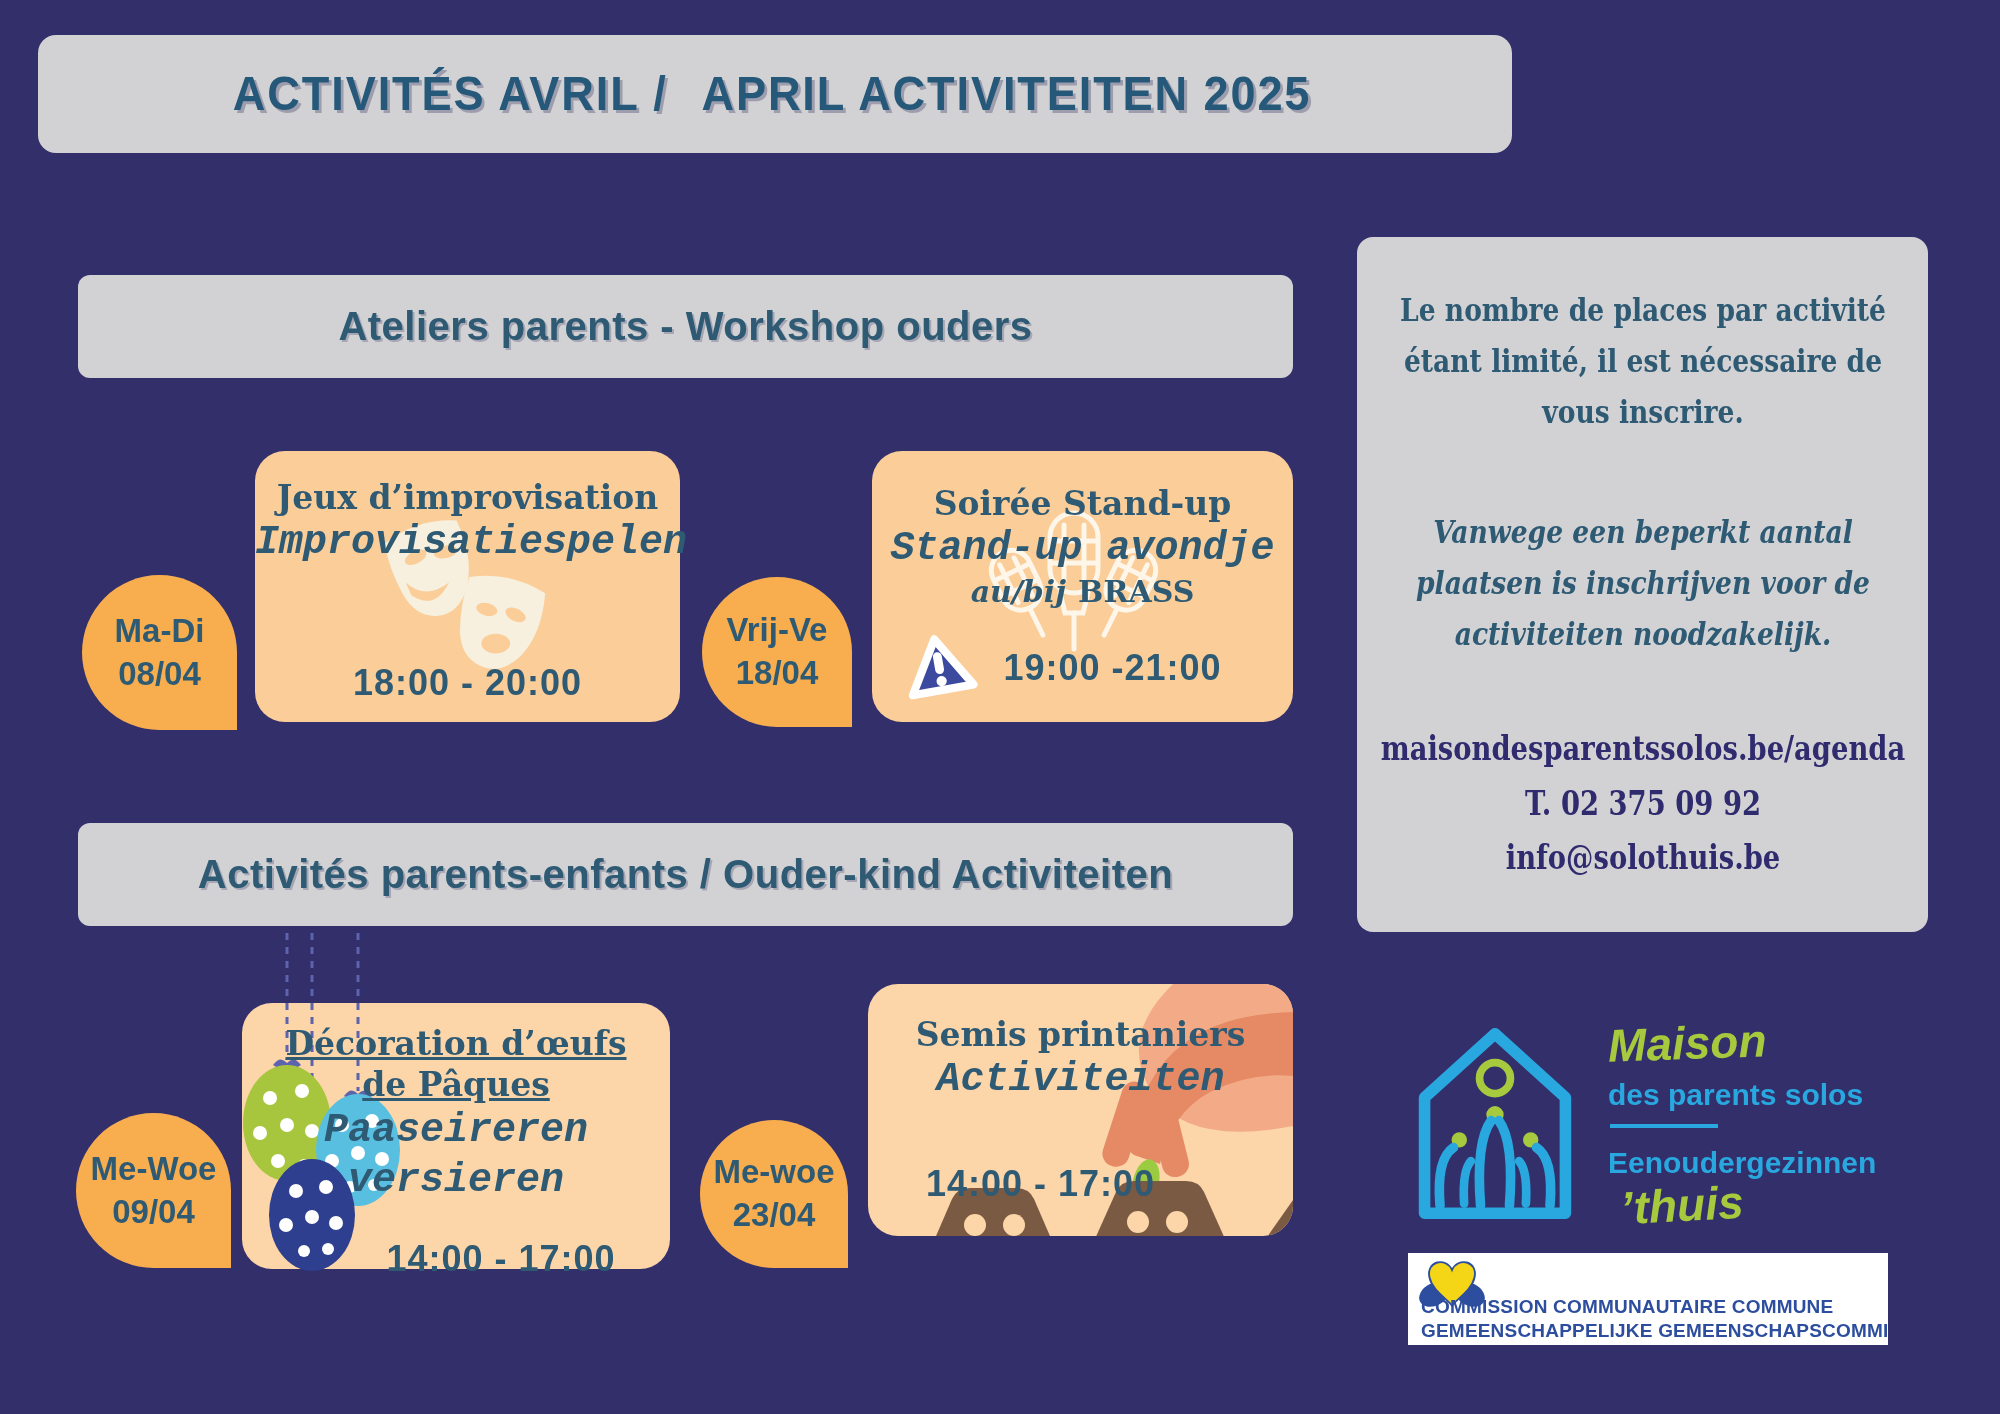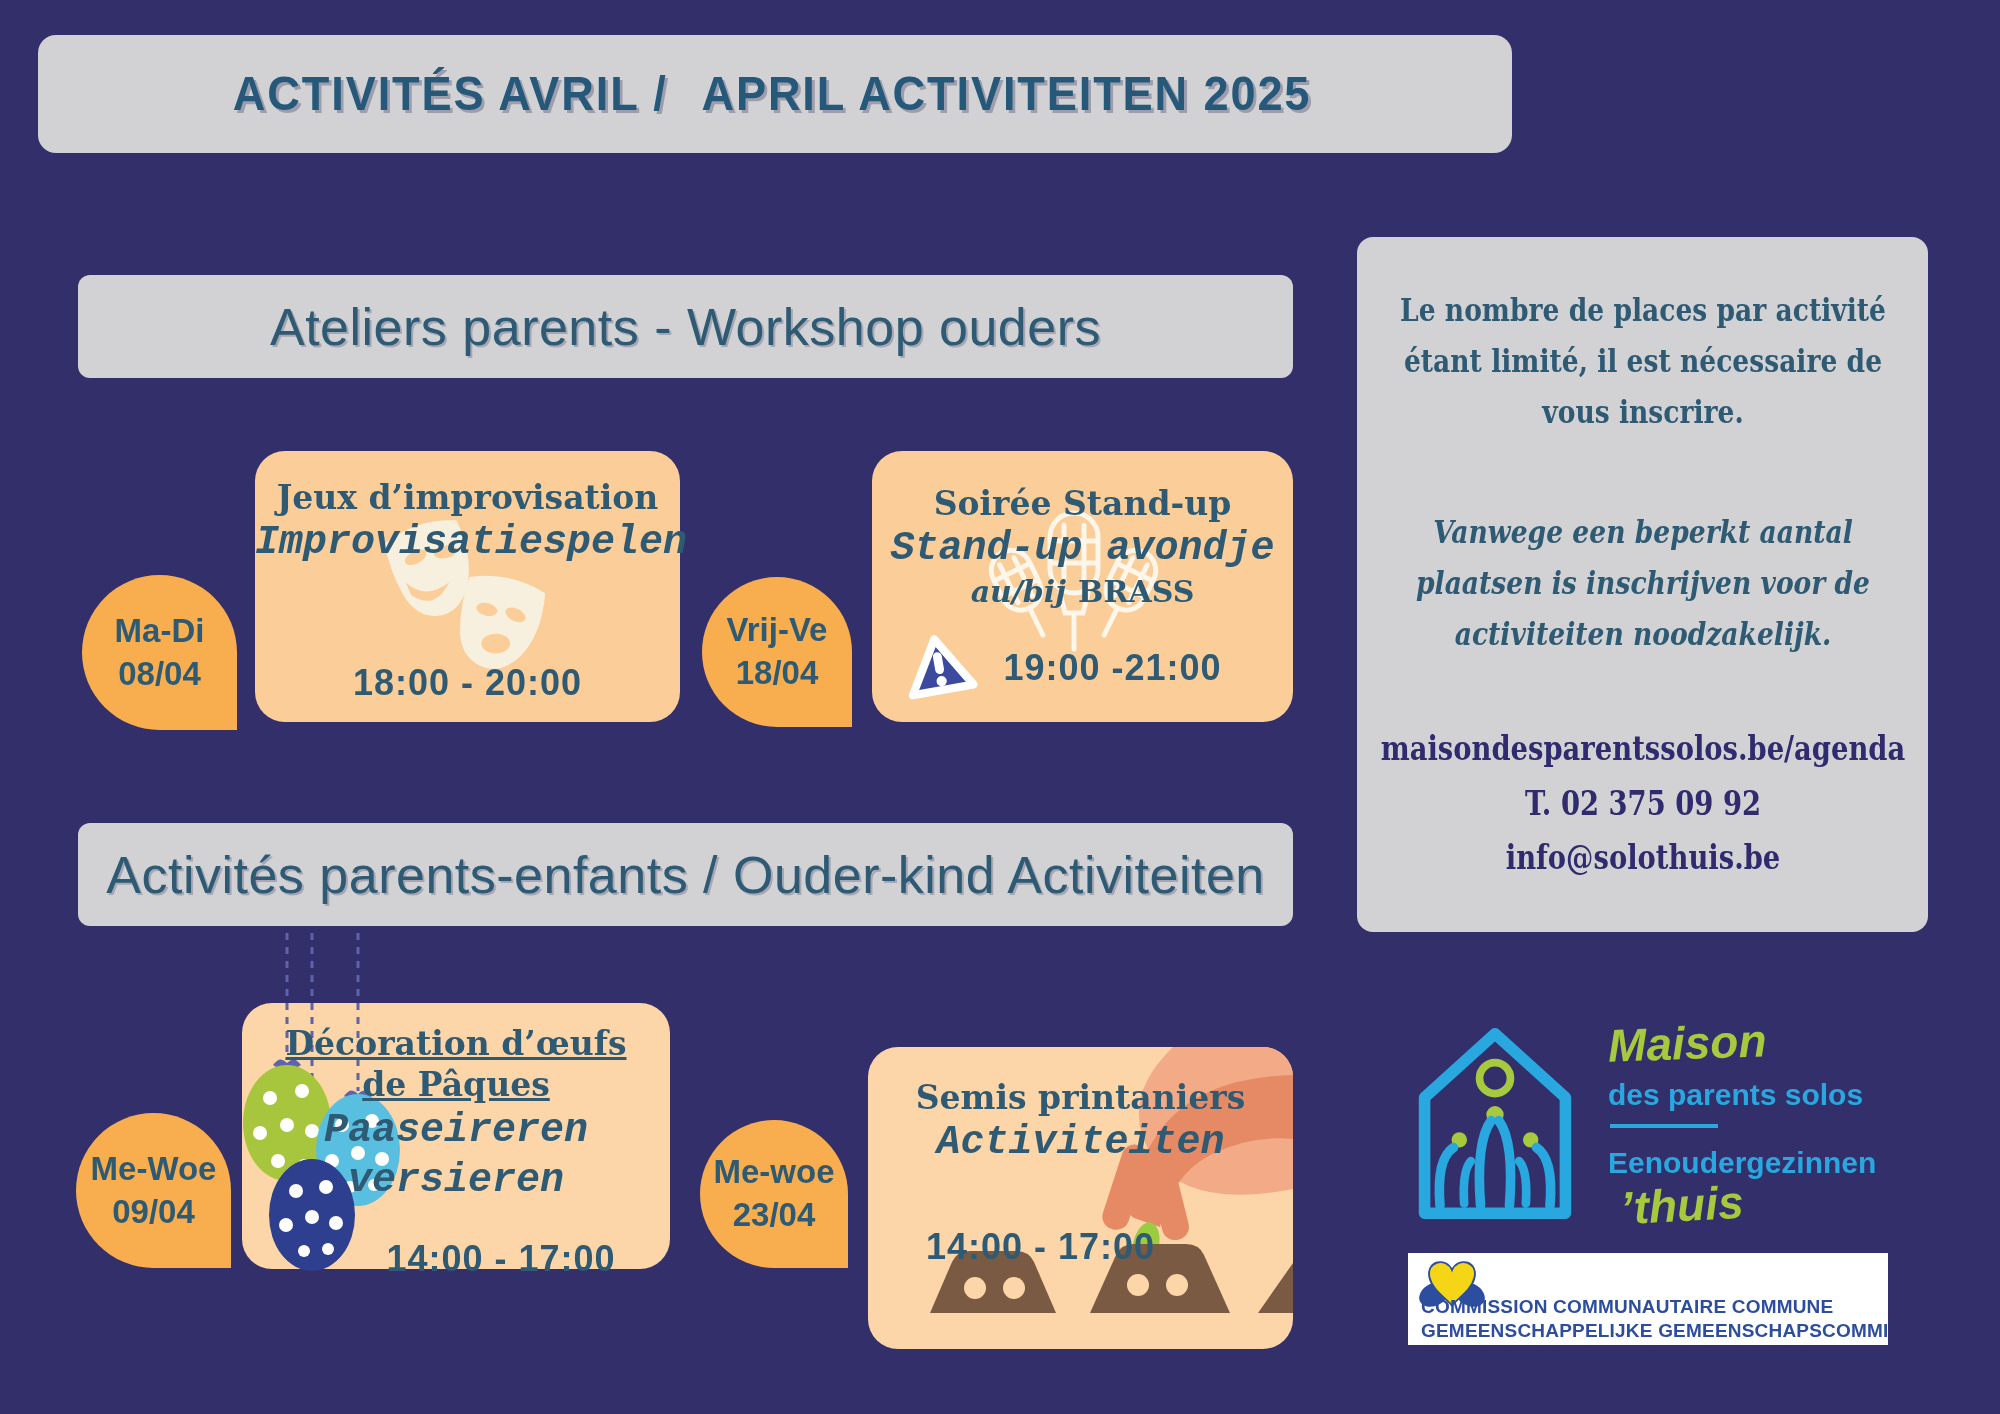--- a/index.html
+++ b/index.html
@@ -11,21 +11,21 @@
   .title-banner { left:38px; top:35px; width:1474px; height:118px;
     background:#d2d2d4; border-radius:18px; display:flex; flex-direction:row;
     align-items:center; justify-content:center; }
   .title-line { font-size:48px; font-weight:bold; color:#26587a; letter-spacing:2px;
     line-height:1.12; transform:scaleX(0.94); white-space:nowrap;
     text-shadow:3px 3px 0 rgba(35,35,85,0.30); }
 
   
   .section-banner { width:1215px; height:103px; left:78px; background:#d2d2d4;
     border-radius:12px; display:flex; align-items:center; justify-content:center; }
-  .section-label { font-size:52px; font-weight:normal; color:#2e5a74; letter-spacing:0.5px;
+  .section-label { font-size:40px; font-weight:bold; color:#2e5a74; letter-spacing:0.5px;
     text-shadow:2px 2px 0 rgba(35,35,85,0.25); }
 
   
   .bubble { width:155px; height:155px; background:#f8ae4e;
     border-radius:50% 50% 0 50%; display:flex; flex-direction:column;
     align-items:center; justify-content:center; }
   .bubble div { font-size:33px; font-weight:bold; color:#2e5a74; line-height:1.3; }
 
   
   .card { background:#fbcd98; border-radius:30px; color:#2e5a74; text-align:center; }
@@ -210,21 +210,21 @@
       <circle cx="106" cy="290" r="7"></circle>
         <circle cx="74" cy="318" r="6"></circle>
         <circle cx="98" cy="316" r="6"></circle>
     </g>
   </svg>
   <div class="card-title" style="margin-top:20px; padding:0 30px;text-decoration:underline;">Décoration d’œufs de Pâques</div>
   <div class="card-sub">Paaseireren versieren</div>
   <div class="card-time" style="margin-top:32px; padding-left:90px;">14:00 - 17:00</div>
 </div>
 
-<div class="abs card row2 clip" style="left:868px; top:1047px; width:425px; height:302px;">
+<div class="abs card row2 clip" style="left:868px; top:984px; width:425px; height:252px;">
   <svg class="icon-layer" style="left:0; top:0;" width="425" height="266" viewBox="0 0 425 266">
     <path d="M305 0 Q248 55 286 112 Q322 162 425 142 L425 0 Z" fill="#f3ab87"></path>
     <path d="M425 28 Q338 30 298 76 Q274 104 262 150 Q257 166 266 171 L292 180 Q302 130 342 108 Q382 88 425 92 Z" fill="#e58a64"></path>
     <rect x="244" y="96" width="27" height="88" rx="13" fill="#e58a64" transform="rotate(18 257 140)"></rect>
     <rect x="286" y="102" width="27" height="92" rx="13" fill="#e58a64" transform="rotate(-14 299 148)"></rect>
     <ellipse cx="278" cy="198" rx="13" ry="23" fill="#9bcb41" transform="rotate(12 278 198)"></ellipse>
     <path d="M62 266 L84 215 Q89 204 102 204 L148 204 Q161 204 166 215 L188 266 Z" fill="#7a5a43"></path>
     <circle cx="107" cy="241" r="11" fill="#fcd5a9"></circle>
     <circle cx="146" cy="241" r="11" fill="#fcd5a9"></circle>
     <path d="M222 266 L248 208 Q253 197 266 197 L318 197 Q331 197 336 208 L362 266 Z" fill="#7a5a43"></path>

